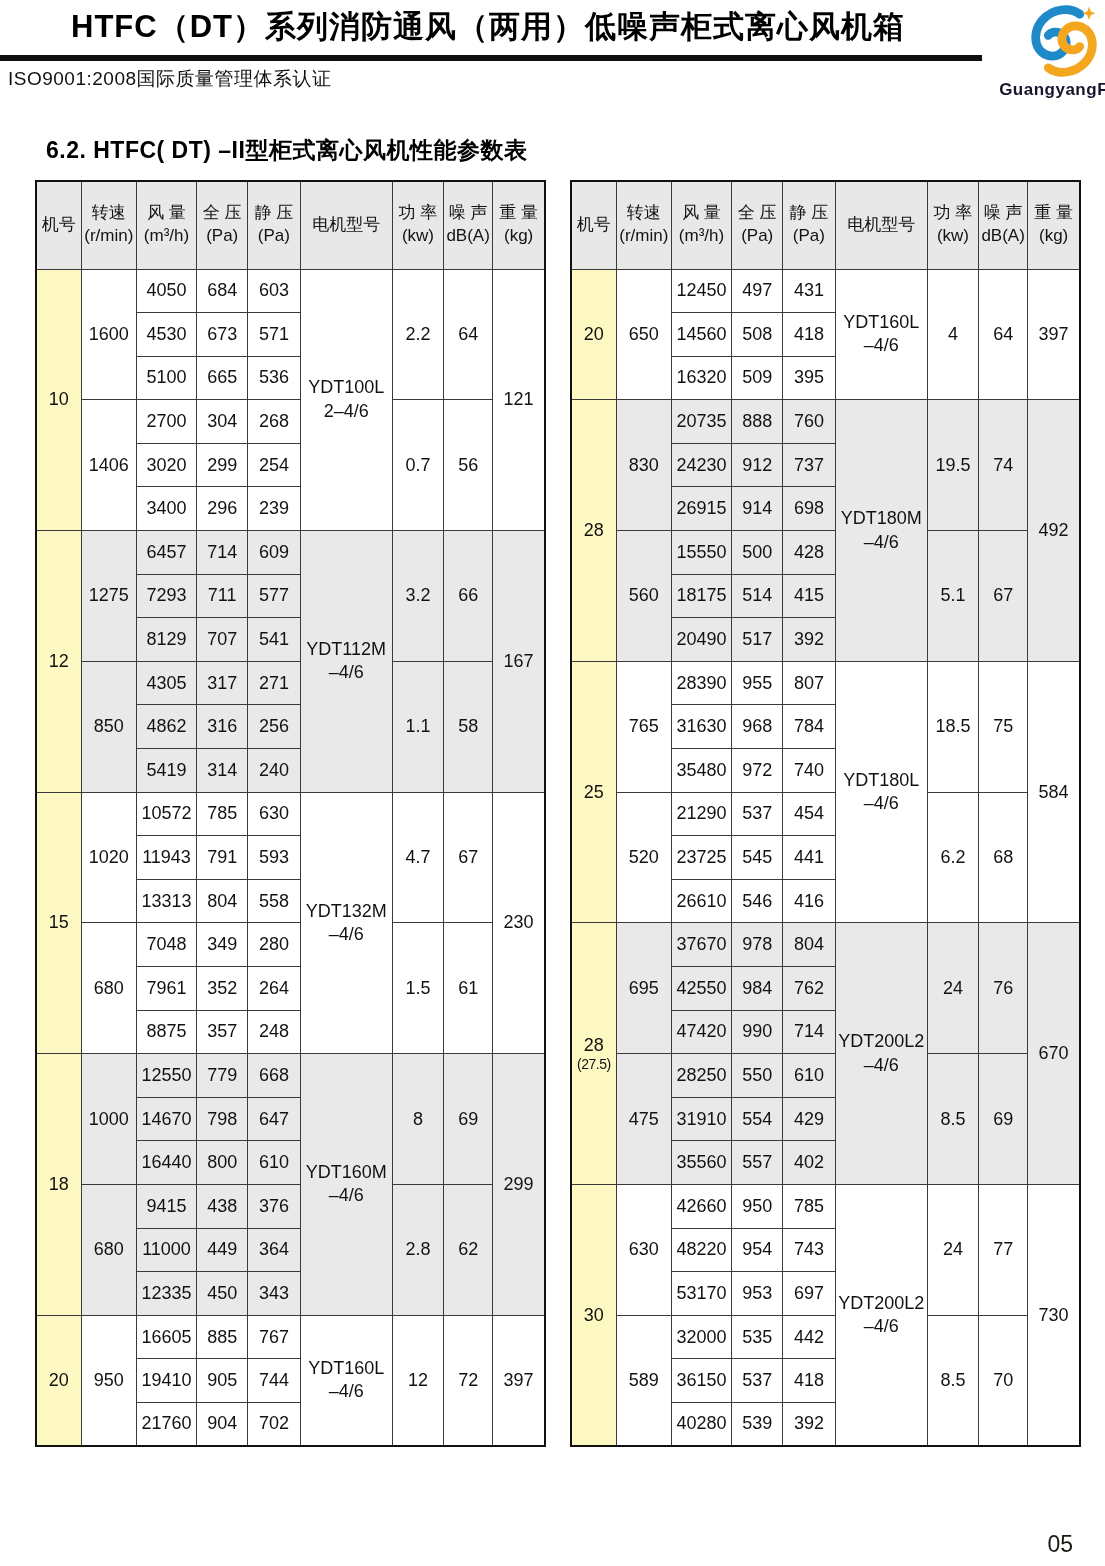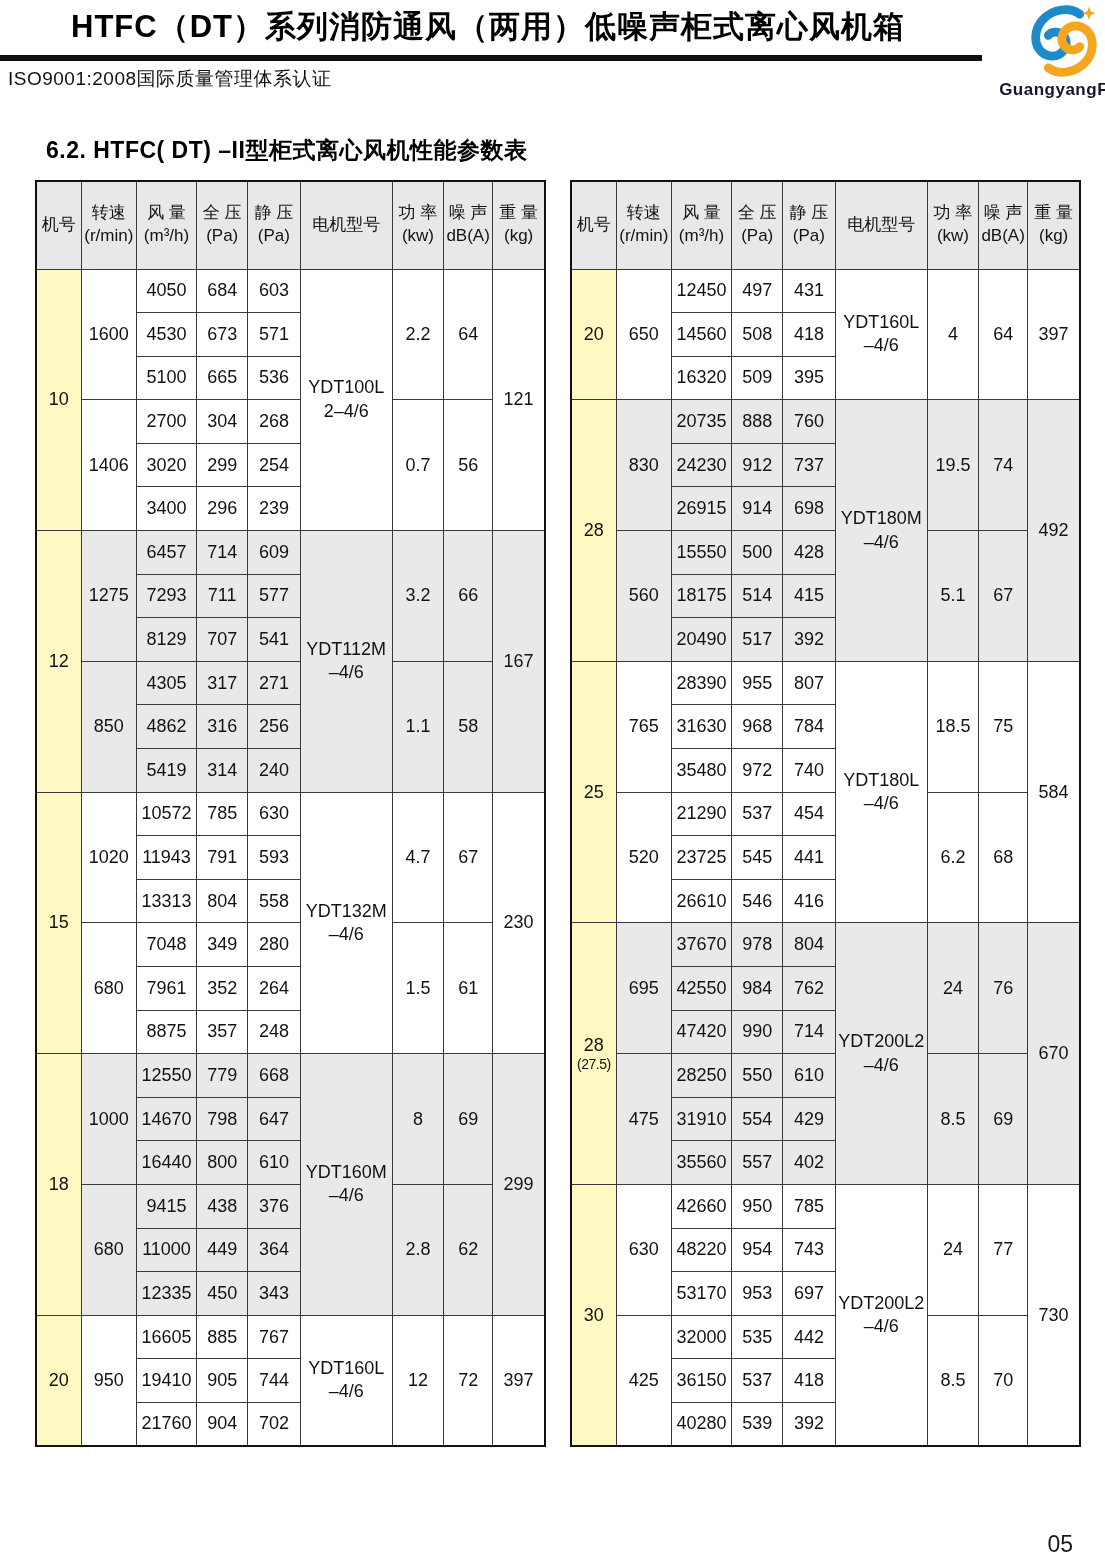--- a/index.html
+++ b/index.html
@@ -990,21 +990,21 @@
           </td>
           <td>
             <div>953</div>
           </td>
           <td>
             <div>697</div>
           </td>
         </tr>
         <tr class="data-row">
           <td rowspan="3">
-            <div>425</div>
+            <div>589</div>
           </td>
           <td>
             <div>32000</div>
           </td>
           <td>
             <div>535</div>
           </td>
           <td>
             <div>442</div>
           </td>

